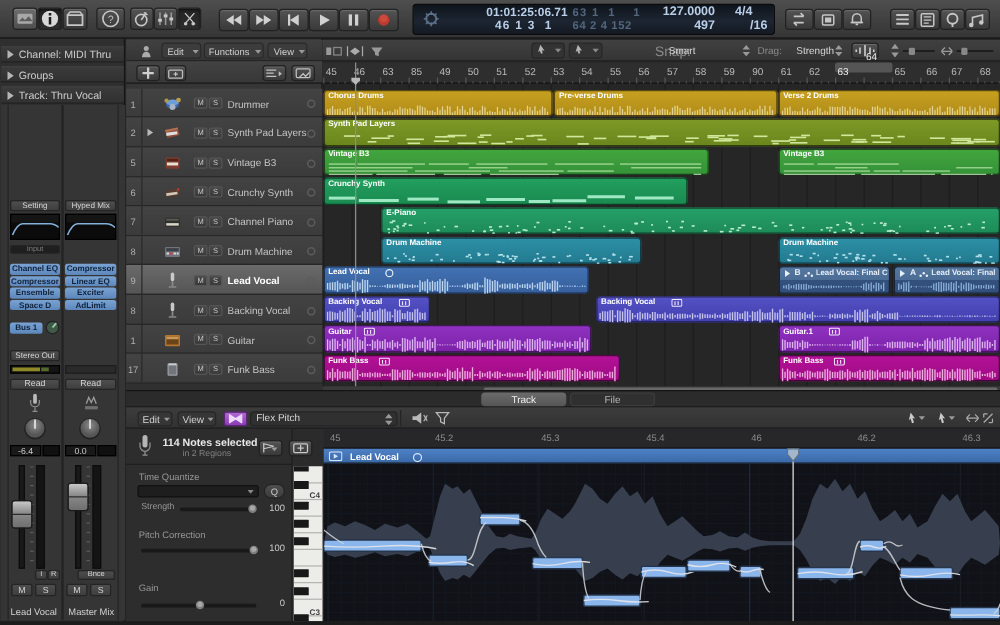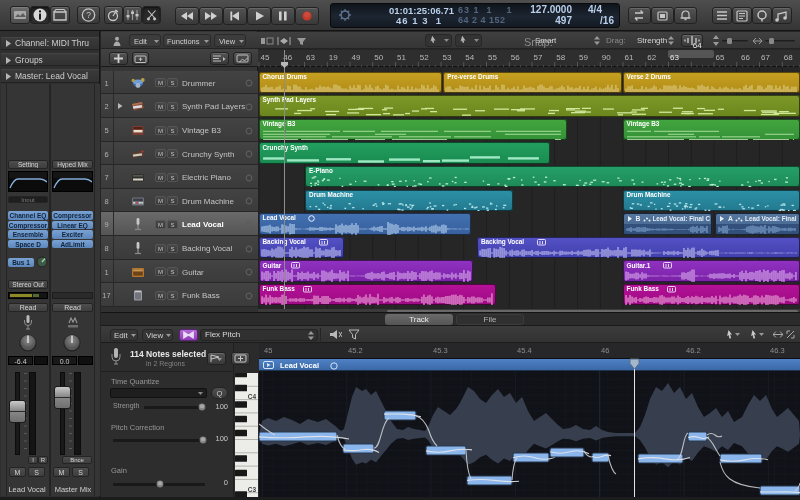--- a/index.html
+++ b/index.html
@@ -144,21 +144,21 @@
     <div class="lbl" style="left:15px;top:38.0px;font-size:8.5px;color:#cdcdcd">Channel: MIDI Thru</div>
     <div class="abs" style="left:1px;top:53px;width:98px;height:13px;background:linear-gradient(#3a3a3a,#313131);border-bottom:1px solid #222;border-top:1px solid #444"></div>
     <svg class="abs" style="left:5px;top:56.5px" width="7" height="7">
       <path d="M1 0l5 3.5L1 7z" fill="#b5b5b5"></path>
     </svg>
     <div class="lbl" style="left:15px;top:54.5px;font-size:8.5px;color:#cdcdcd">Groups</div>
     <div class="abs" style="left:1px;top:69px;width:98px;height:13.5px;background:linear-gradient(#3a3a3a,#313131);border-bottom:1px solid #222;border-top:1px solid #444"></div>
     <svg class="abs" style="left:5px;top:72.75px" width="7" height="7">
       <path d="M1 0l5 3.5L1 7z" fill="#b5b5b5"></path>
     </svg>
-    <div class="lbl" style="left:15px;top:70.75px;font-size:8.5px;color:#cdcdcd">Master:  Lead Vocal</div>
+    <div class="lbl" style="left:15px;top:70.75px;font-size:8.5px;color:#cdcdcd">Track:  Thru Vocal</div>
     <div class="abs" style="left:1px;top:84px;width:99px;height:412px;background:#353535"></div>
     <div class="abs" style="left:6px;top:84px;width:1px;height:412px;background:#242424"></div>
     <div class="abs" style="left:49px;top:84px;width:2px;height:412px;background:#242424"></div>
     <div class="abs" style="left:94px;top:84px;width:1px;height:412px;background:#242424"></div>
     <div class="abs" style="left:8px;top:160px;width:40px;height:9px;background:linear-gradient(#4e4e4e,#3e3e3e);border:1px solid #242424;border-radius:2px;color:#d6d6d6;font-size:6.5px;text-align:center;line-height:8px;white-space:nowrap;overflow:hidden">Setting</div>
     <div class="abs" style="left:52px;top:160px;width:41px;height:9px;background:linear-gradient(#4e4e4e,#3e3e3e);border:1px solid #242424;border-radius:2px;color:#d6d6d6;font-size:6.5px;text-align:center;line-height:8px;white-space:nowrap;overflow:hidden">Hyped Mix</div>
     <div class="abs" style="left:8px;top:171px;width:40px;height:21px;background:#0b0b0b;border:1px solid #000"></div>
     <svg style="position:absolute;left:9px;top:172px" width="38" height="19" viewBox="0 0 38 19">
       <rect x="0" y="0" width="38" height="6" fill="#151515"></rect>
       <path d="M1 16q4-9 8-9h22q4 0 7 3" fill="none" stroke="#86b0dc" stroke-width="1.3"></path>
@@ -381,21 +381,21 @@
     <div class="abs" style="left:101px;top:165.2px;width:157px;height:23.6px;background:linear-gradient(#434343,#3b3b3b);border-bottom:1px solid #262626"></div>
     <div class="lbl" style="left:101px;top:173.2px;width:11px;text-align:center;font-size:7.5px;color:#b0b0b0">7</div>
     <div class="abs" style="left:113px;top:165.2px;width:1px;height:23.6px;background:#2a2a2a"></div>
     <svg style="position:absolute;left:130px;top:169.2px" width="16" height="15" viewBox="0 0 16 15">
       <rect x="2" y="5" width="12" height="7.5" rx="1.2" fill="#30302e"></rect>
       <rect x="3" y="9.5" width="10" height="2" fill="#d8d4c8"></rect>
       <rect x="3" y="6" width="10" height="1.6" fill="#57574f"></rect>
     </svg>
     <div class="abs" style="left:155px;top:172.7px;width:11px;height:9px;background:linear-gradient(#484848,#3a3a3a);border:1px solid #555;border-radius:2px;color:#c6c6c6;font-size:6px;text-align:center;line-height:8px">M</div>
     <div class="abs" style="left:167px;top:172.7px;width:11px;height:9px;background:linear-gradient(#484848,#3a3a3a);border:1px solid #555;border-radius:2px;color:#c6c6c6;font-size:6px;text-align:center;line-height:8px">S</div>
-    <div class="lbl" style="left:182px;top:173.2px;font-size:8px;color:#c4c4c4;font-weight:normal">Electric Piano</div>
+    <div class="lbl" style="left:182px;top:173.2px;font-size:8px;color:#c4c4c4;font-weight:normal">Channel Piano</div>
     <svg class="abs" style="left:245px;top:173.7px" width="8" height="8">
       <circle cx="4" cy="4" r="2.8" fill="none" stroke="#5c5c5c" stroke-width="1.2"></circle>
     </svg>
     <div class="abs" style="left:101px;top:188.8px;width:157px;height:23.6px;background:linear-gradient(#434343,#3b3b3b);border-bottom:1px solid #262626"></div>
     <div class="lbl" style="left:101px;top:196.8px;width:11px;text-align:center;font-size:7.5px;color:#b0b0b0">8</div>
     <div class="abs" style="left:113px;top:188.8px;width:1px;height:23.6px;background:#2a2a2a"></div>
     <svg style="position:absolute;left:130px;top:192.8px" width="16" height="15" viewBox="0 0 16 15">
       <rect x="2" y="4.5" width="12" height="8" rx="1" fill="#70747c"></rect>
       <rect x="3" y="5.5" width="10" height="2.6" fill="#3d4049"></rect>
       <rect x="3.2" y="9" width="2" height="1.6" fill="#d8d8d8"></rect>
@@ -516,21 +516,21 @@
     </svg>
     <svg style="position:absolute;left:765px;top:38px" width="30" height="6" viewBox="0 0 30 6">
       <rect x="0" y="2" width="30" height="1.6" rx="1" fill="#1e1e1e"></rect>
       <rect x="4" y="0" width="5" height="6" rx="1.5" fill="#888"></rect>
     </svg>
     <div class="abs" style="left:258px;top:50px;width:542px;height:17px;background:#2e2e2e;border-bottom:1px solid #121212"></div>
     <div class="abs" style="left:668px;top:50px;width:46px;height:8px;background:#555;border-radius:2px"></div>
     <div class="lbl" style="left:260.5px;top:53px;font-size:8px;color:#b9b9b9">45</div>
     <div class="lbl" style="left:283.2px;top:53px;font-size:8px;color:#b9b9b9">46</div>
     <div class="lbl" style="left:306.0px;top:53px;font-size:8px;color:#b9b9b9">63</div>
-    <div class="lbl" style="left:328.8px;top:53px;font-size:8px;color:#b9b9b9">19</div>
+    <div class="lbl" style="left:328.8px;top:53px;font-size:8px;color:#b9b9b9">85</div>
     <div class="lbl" style="left:351.5px;top:53px;font-size:8px;color:#b9b9b9">49</div>
     <div class="lbl" style="left:374.2px;top:53px;font-size:8px;color:#b9b9b9">50</div>
     <div class="lbl" style="left:397.0px;top:53px;font-size:8px;color:#b9b9b9">51</div>
     <div class="lbl" style="left:419.8px;top:53px;font-size:8px;color:#b9b9b9">52</div>
     <div class="lbl" style="left:442.5px;top:53px;font-size:8px;color:#b9b9b9">53</div>
     <div class="lbl" style="left:465.2px;top:53px;font-size:8px;color:#b9b9b9">54</div>
     <div class="lbl" style="left:488.0px;top:53px;font-size:8px;color:#b9b9b9">55</div>
     <div class="lbl" style="left:510.8px;top:53px;font-size:8px;color:#b9b9b9">56</div>
     <div class="lbl" style="left:533.5px;top:53px;font-size:8px;color:#b9b9b9">57</div>
     <div class="lbl" style="left:556.2px;top:53px;font-size:8px;color:#b9b9b9">58</div>

